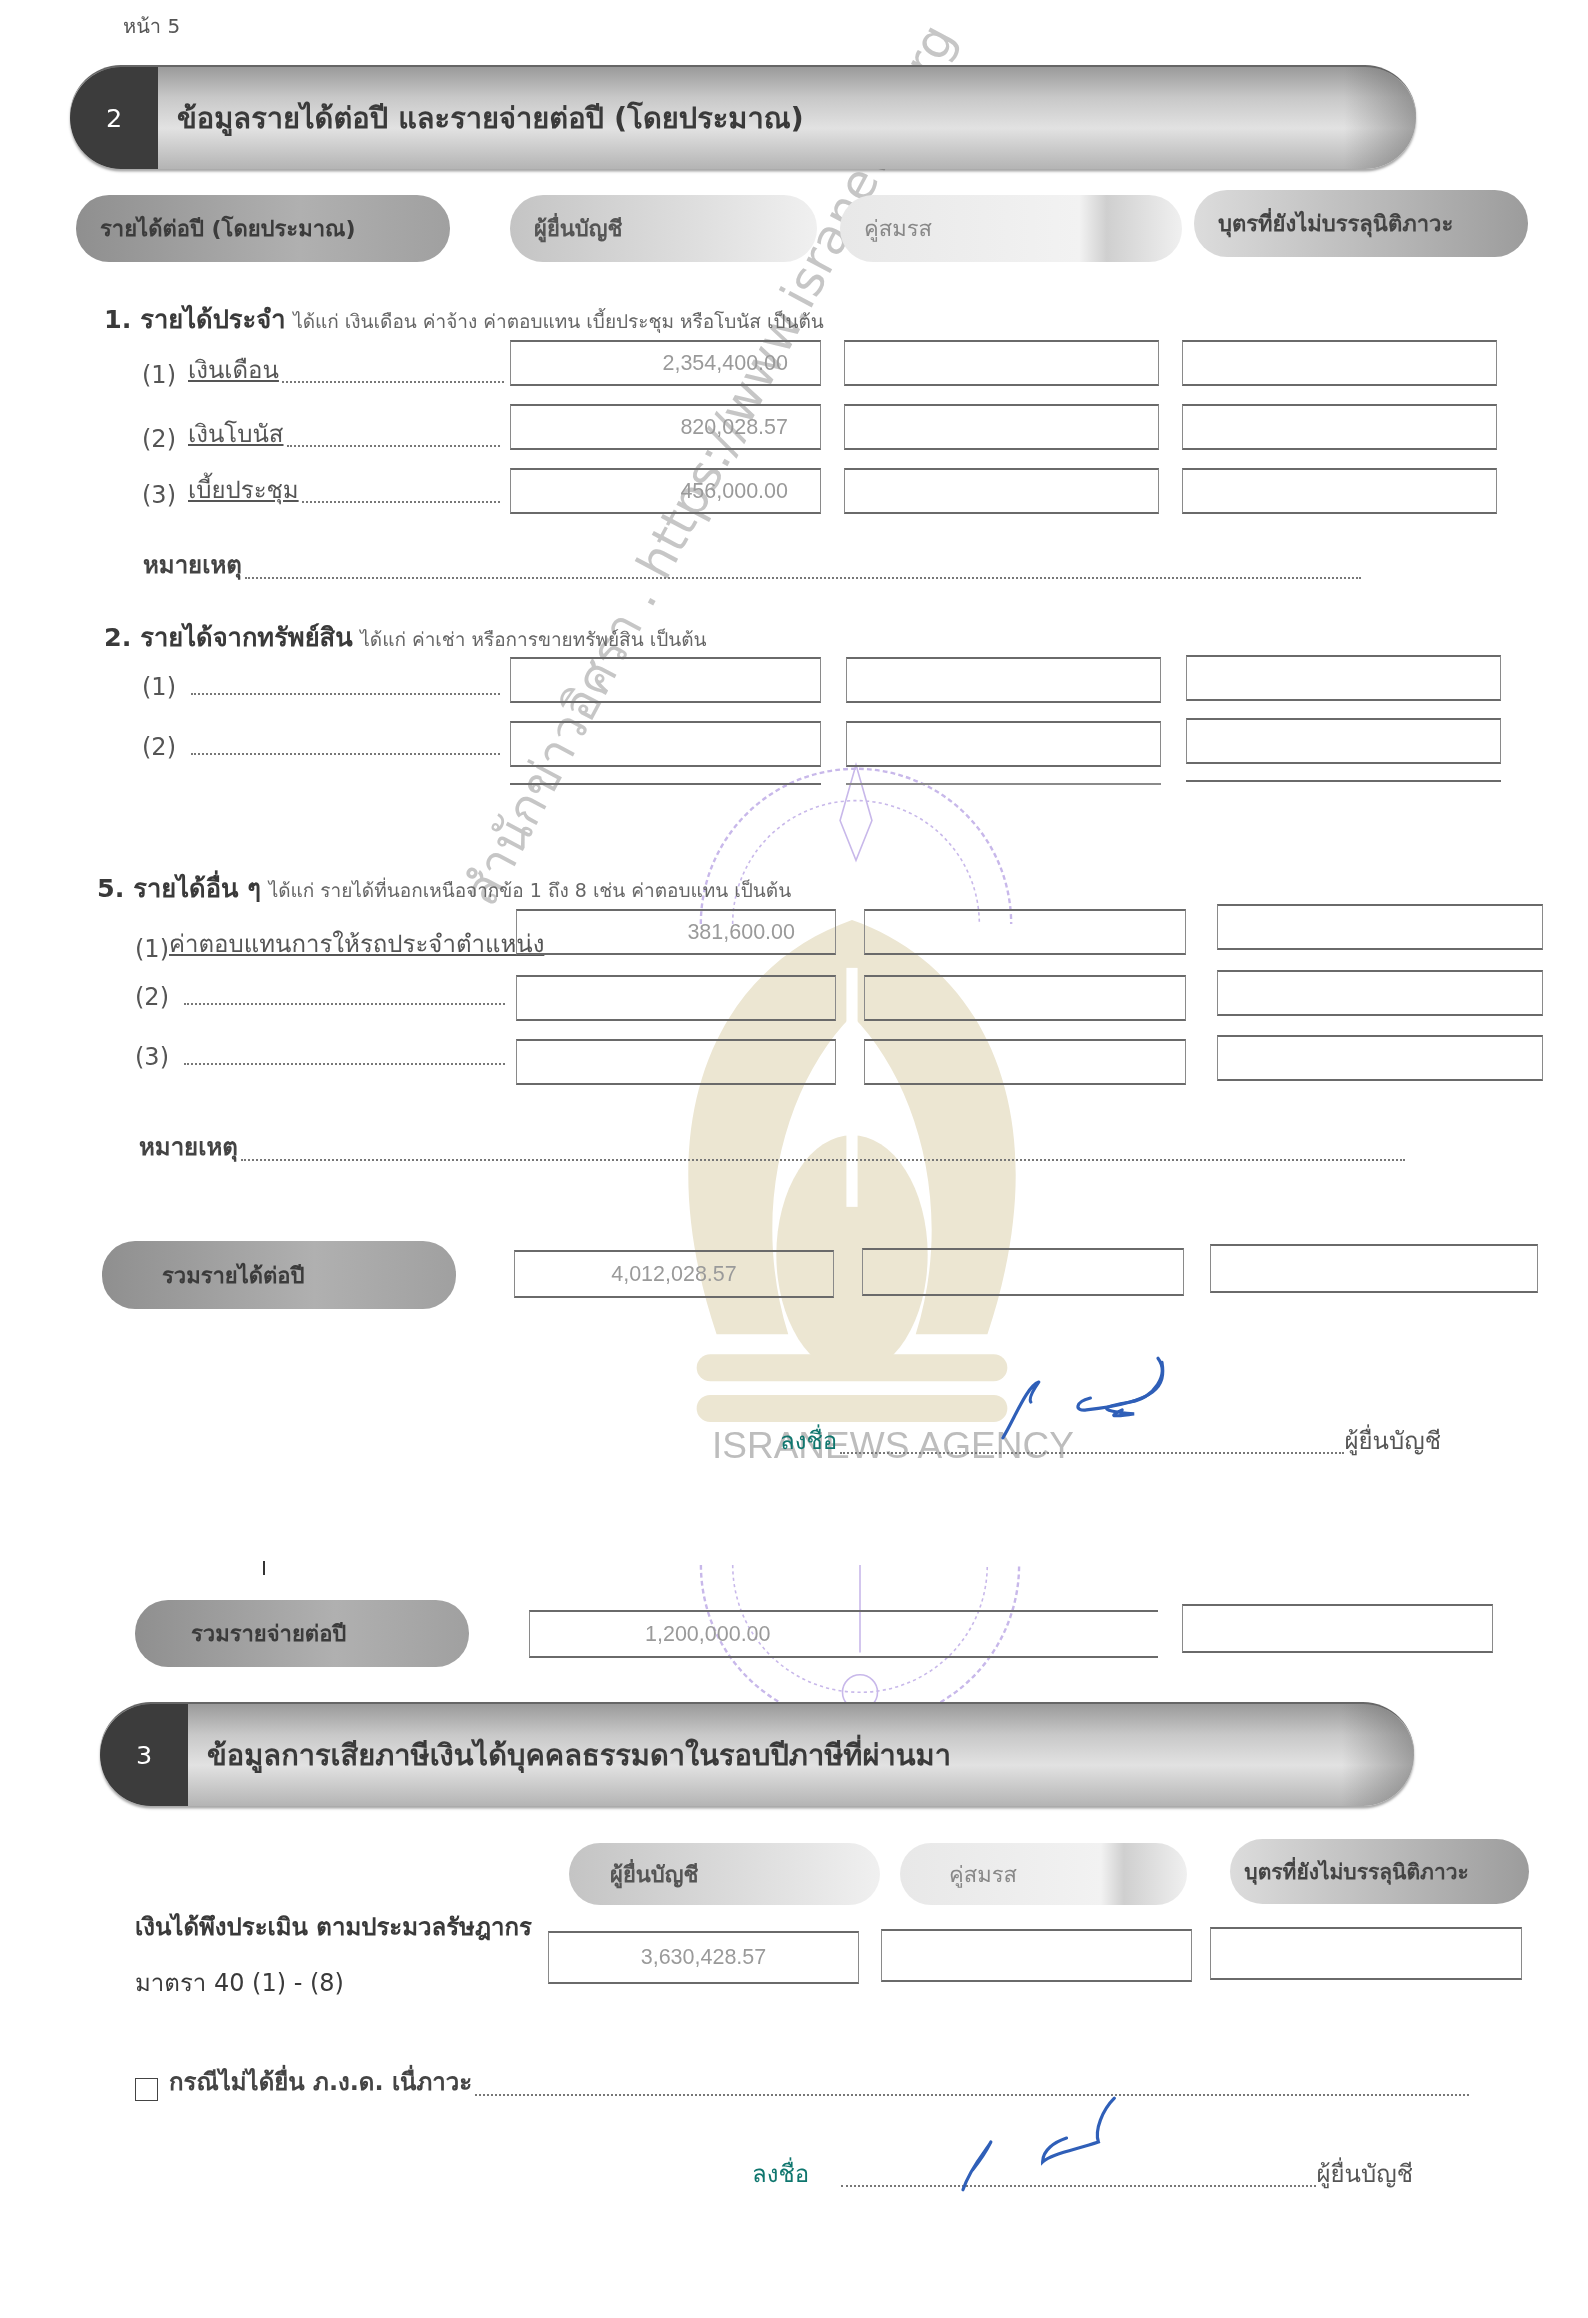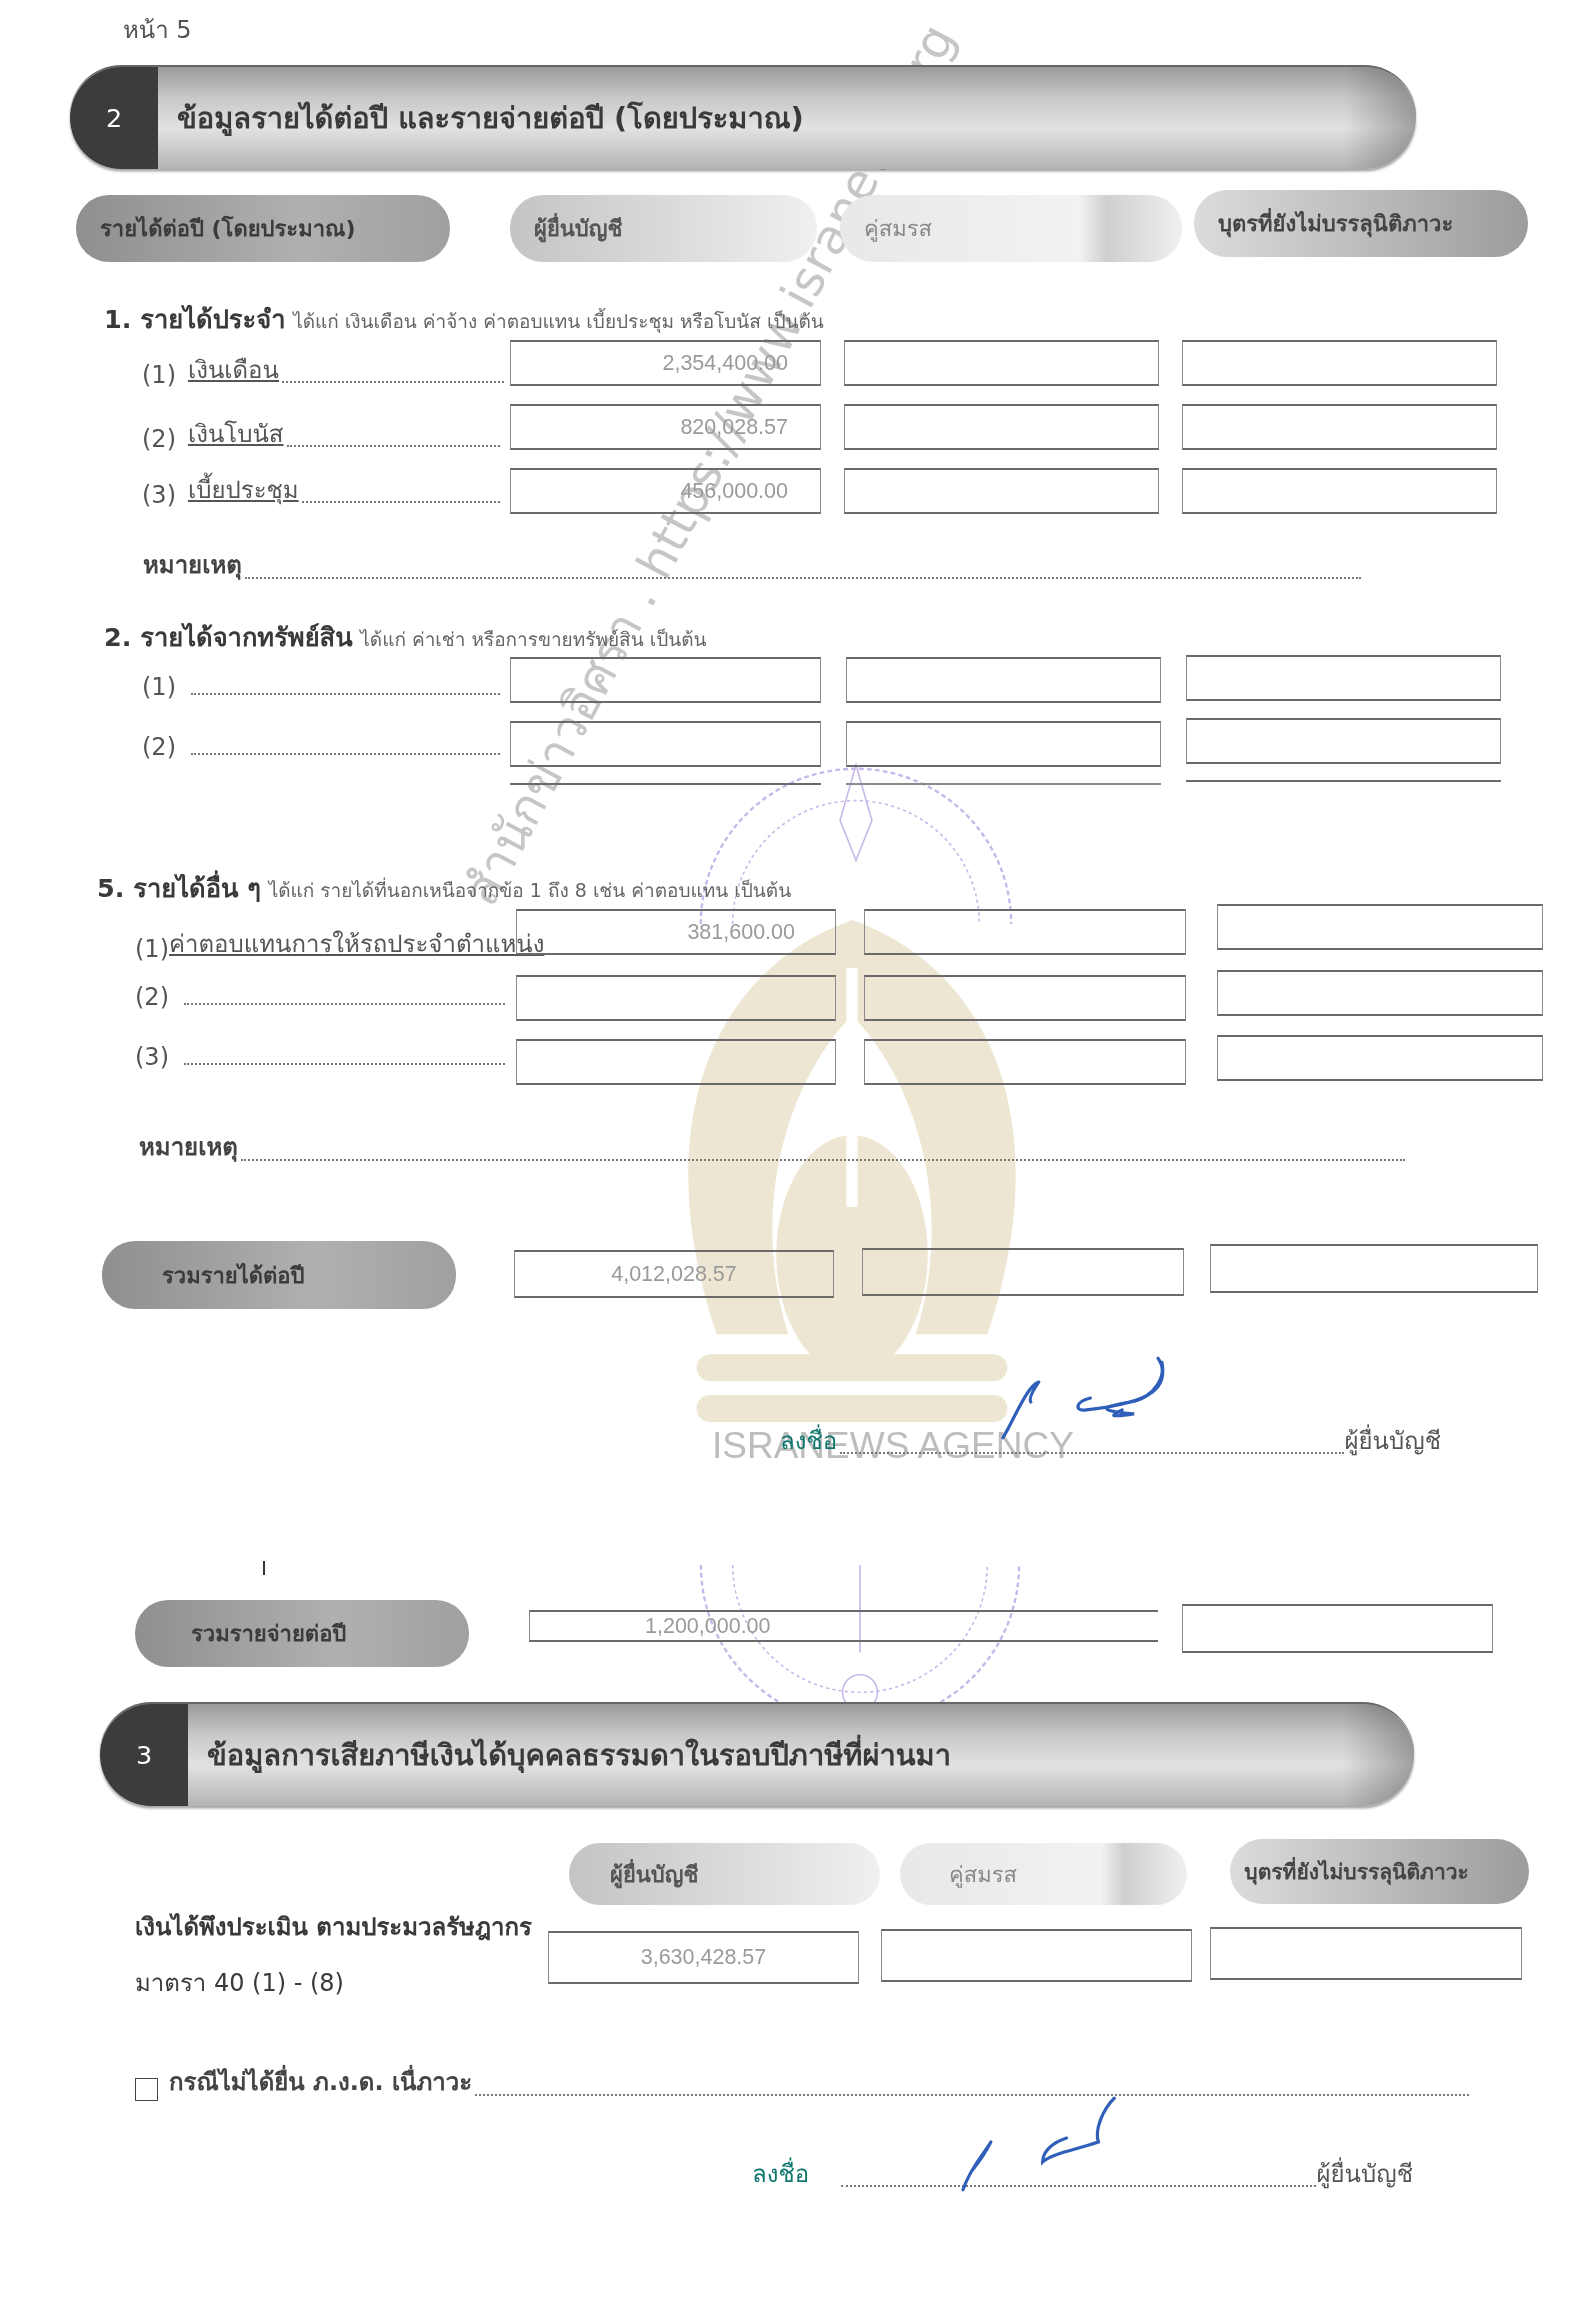--- a/index.html
+++ b/index.html
@@ -1,18 +1,18 @@
 <!DOCTYPE html>
 <html style="font-size:12.7px"><head>
 <meta charset="utf-8">
 <style>
   html,body{margin:0;padding:0;}
   body{width:1588px;height:2319px;background:#ffffff;position:relative;overflow:hidden;font-family:"DejaVu Sans","Liberation Sans",sans-serif;color:#3a3a3a;}
   .abs{position:absolute;}
-  .page-no{left:123px;top:9.6px;font-size:24px;color:#555;}
+  .page-no{left:123px;top:9.6px;font-size:20px;color:#555;}
   .sec-bar{height:102px;border-radius:51px;background:linear-gradient(180deg,#9a9a9a 0%,#c8c8c8 30%,#e2e2e2 60%,#b4b4b4 100%);box-shadow:0 2.4px 2.4px rgba(0,0,0,.35);border-top:2.4px solid #666;}
   .sec-bar::after{content:"";position:absolute;right:0;top:0;bottom:0;width:72px;border-radius:0 51px 51px 0;background:linear-gradient(90deg,rgba(0,0,0,0),rgba(80,80,80,.45));}
   .sec-num{position:absolute;left:0;top:0;width:88px;height:102px;border-radius:51px 0 0 51px;background:#3c3c3c;color:#fff;font-size:25.5px;display:flex;align-items:center;justify-content:center;}
   .sec-title{position:absolute;left:107px;top:0;height:102px;display:flex;align-items:center;font-size:29px;font-weight:bold;color:#3a3a3a;}
   .pill{height:67px;border-radius:33px;display:flex;align-items:center;font-size:22px;font-weight:bold;color:#555;}
   .pill.dark{background:linear-gradient(90deg,#8f8f8f,#b0b0b0 60%,#a0a0a0);color:#3b3b3b;}
   .pill.mid{background:linear-gradient(90deg,#c4c4c4,#dedede 60%,#f0f0f0);}
   .pill.light{background:linear-gradient(90deg,#e8e8e8,#f2f2f2 70%,#cfcfcf 78%,#f0f0f0);color:#888;font-weight:normal;}
   .pill.grad-r{background:linear-gradient(90deg,#dcdcdc,#b6b6b6 60%,#9c9c9c);color:#444;}
   .pill span{padding-left:24px;}
@@ -191,21 +191,21 @@
   <path d="M10 105 C25 80 40 40 55 35 M55 35 C48 45 42 55 45 60" fill="none" stroke="#2f5fb8" stroke-width="4" stroke-linecap="round"></path>
   <path d="M205 5 C220 25 200 55 170 60 C140 65 120 70 175 75 C150 78 140 80 160 70" fill="none" stroke="#2f5fb8" stroke-width="4" stroke-linecap="round"></path>
   <path d="M210 10 C215 40 205 60 115 70 C100 72 100 60 120 55" fill="none" stroke="#2f5fb8" stroke-width="4" stroke-linecap="round"></path>
 </svg>
 
 <div class="abs" style="left:263px;top:1561px;width:2.4px;height:14.3px;background:#333;z-index:2;"></div>
 
 <div class="abs pill dark" style="left:135px;top:1600px;width:334px;height:67px;z-index:2;">
     <span style="padding-left:56px;">รวมรายจ่ายต่อปี</span>
   </div>
-<div class="abs box" style="left:529px;top:1610px;width:629px;height:32px;justify-content:flex-start;padding-left:115px;border-right:none;z-index:2;">1,200,000.00</div>
+<div class="abs box" style="left:529px;top:1610px;width:629px;height:48px;justify-content:flex-start;padding-left:115px;border-right:none;z-index:2;">1,200,000.00</div>
 <div class="abs box" style="left:1182px;top:1604px;width:311px;height:49px;z-index:2;"></div>
 
 <div class="abs sec-bar" style="left:100px;top:1702px;width:1314px;z-index:2;">
   <div class="sec-num">3</div>
   <div class="sec-title">ข้อมูลการเสียภาษีเงินได้บุคคลธรรมดาในรอบปีภาษีที่ผ่านมา</div>
 </div>
 
 <div class="abs pill mid" style="left:569px;top:1843px;width:311px;height:62px;z-index:2;">
     <span style="padding-left:41px;">ผู้ยื่นบัญชี</span>
   </div>

